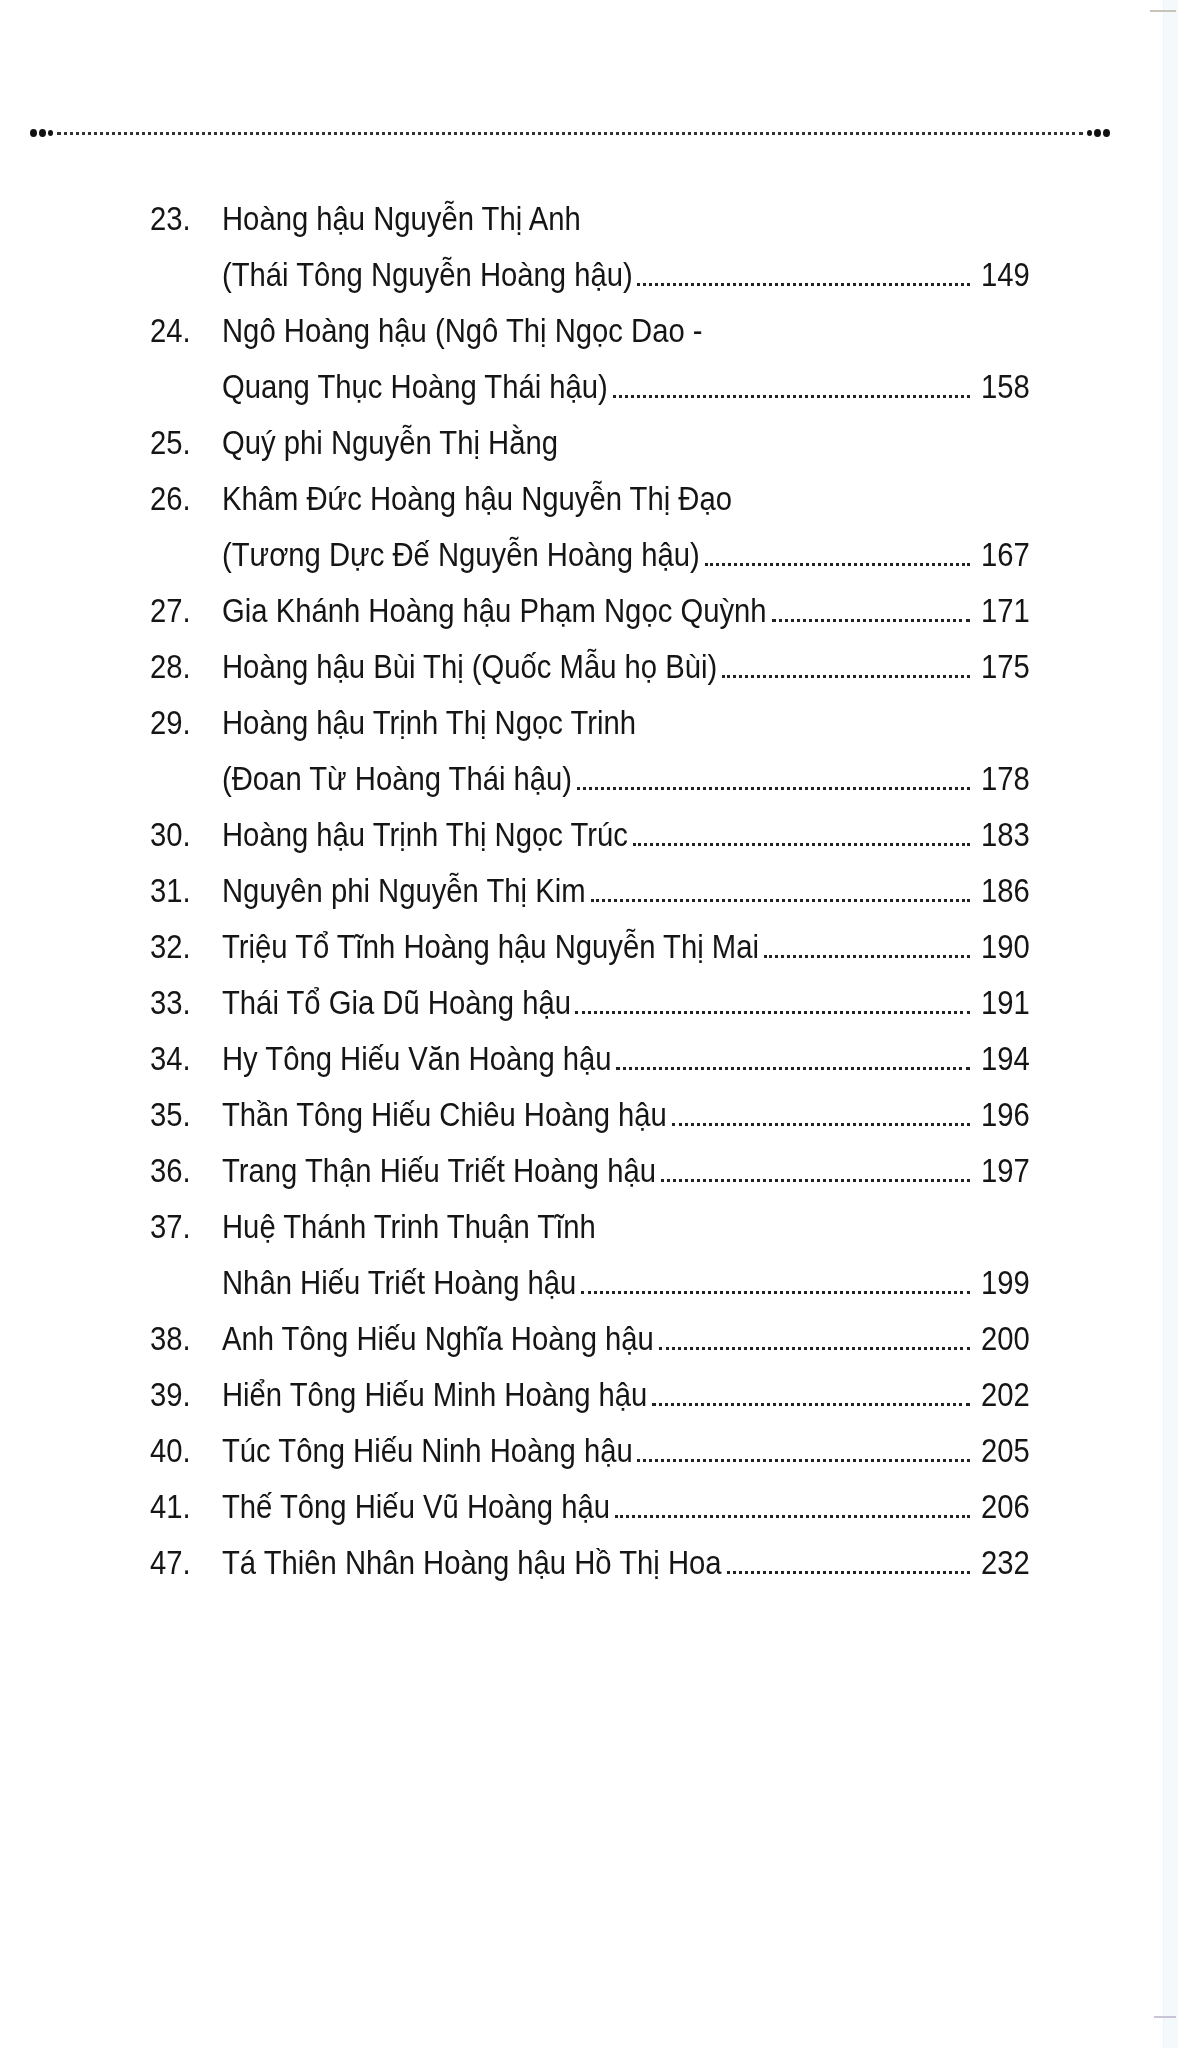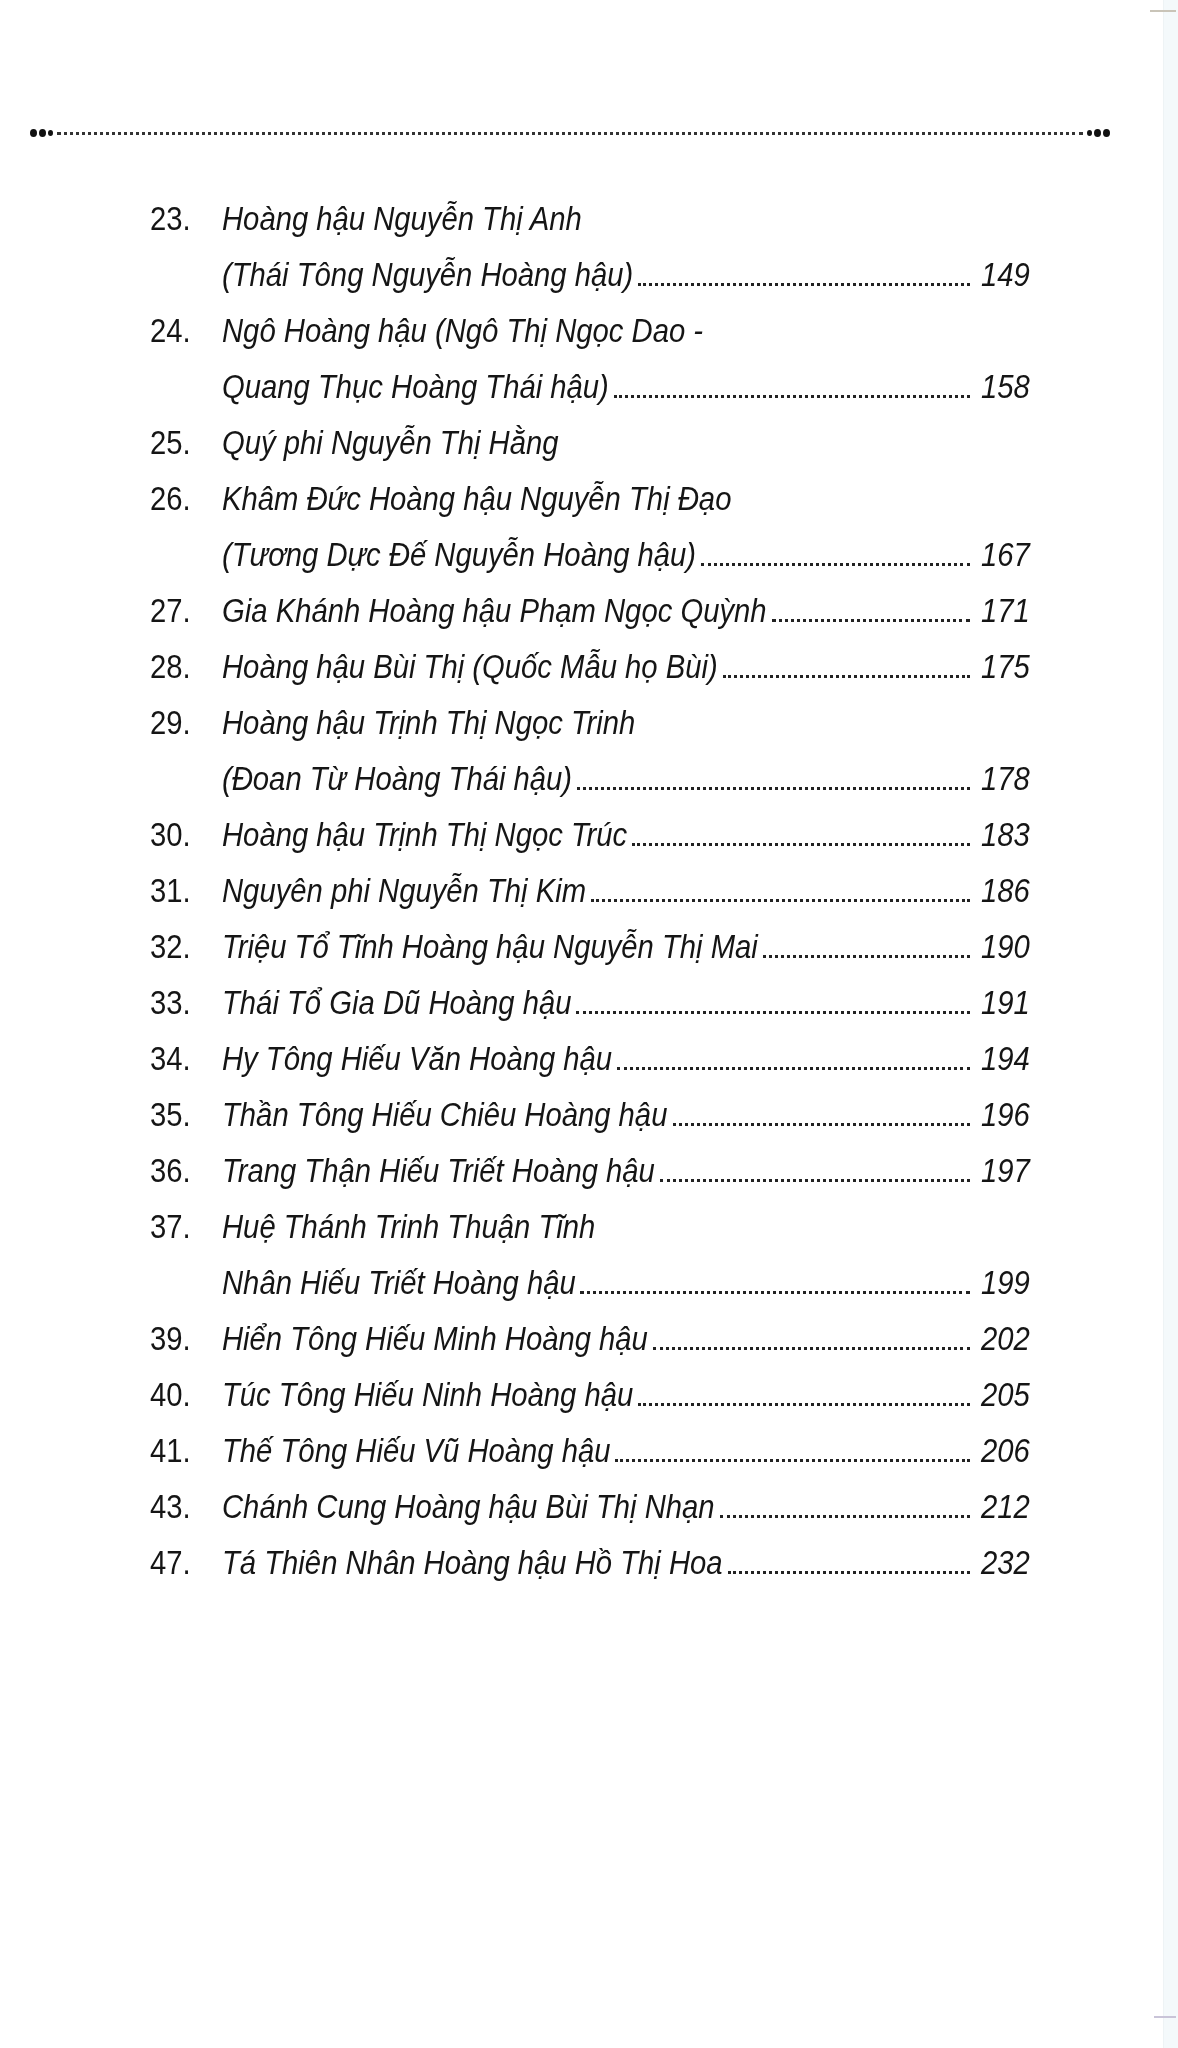--- a/index.html
+++ b/index.html
@@ -111,21 +111,20 @@
       width: 70px;
       transform: scaleX(0.86);
       transform-origin: left center;
       white-space: nowrap;
     }
     .entry .line {
       margin-left: 72px;
       display: flex;
       align-items: baseline;
       white-space: nowrap;
-      font-style: italic;
     }
     .entry .text {
       transform: scaleX(0.86);
       transform-origin: left center;
       display: inline-block;
     }
     .entry .line.last {
       width: 808px;
     }
     .entry .leader {
@@ -293,20 +292,28 @@
         <div class="line">
           <span class="text">Huệ Thánh Trinh Thuận Tĩnh</span>
         </div>
         <div class="line last">
           <span class="text" style="margin-right: -56.0671px;">Nhân Hiếu Triết Hoàng hậu</span>
           <span class="leader"></span>
           <span class="pg">199</span>
         </div>
       </div>
       <div class="entry">
+        <span class="num">38.</span>
+        <div class="line last">
+          <span class="text" style="margin-right: -67.8171px;">Anh Tông Hiếu Nghĩa Hoàng hậu</span>
+          <span class="leader"></span>
+          <span class="pg">200</span>
+        </div>
+      </div>
+      <div class="entry">
         <span class="num">39.</span>
         <div class="line last">
           <span class="text" style="margin-right: -67.1731px;">Hiển Tông Hiếu Minh Hoàng hậu</span>
           <span class="leader"></span>
           <span class="pg">202</span>
         </div>
       </div>
       <div class="entry">
         <span class="num">40.</span>
         <div class="line last">
@@ -314,28 +321,20 @@
           <span class="leader"></span>
           <span class="pg">205</span>
         </div>
       </div>
       <div class="entry">
         <span class="num">41.</span>
         <div class="line last">
           <span class="text" style="margin-right: -61.4275px;">Thế Tông Hiếu Vũ Hoàng hậu</span>
           <span class="leader"></span>
           <span class="pg">206</span>
-        </div>
-      </div>
-      <div class="entry">
-        <span class="num">43.</span>
-        <div class="line last">
-          <span class="text" style="margin-right: -77.4581px;">Chánh Cung Hoàng hậu Bùi Thị Nhạn</span>
-          <span class="leader"></span>
-          <span class="pg">212</span>
         </div>
       </div>
       <div class="entry">
         <span class="num">47.</span>
         <div class="line last">
           <span class="text" style="margin-right: -79.1212px;">Tá Thiên Nhân Hoàng hậu Hồ Thị Hoa</span>
           <span class="leader"></span>
           <span class="pg">232</span>
         </div>
       </div>

